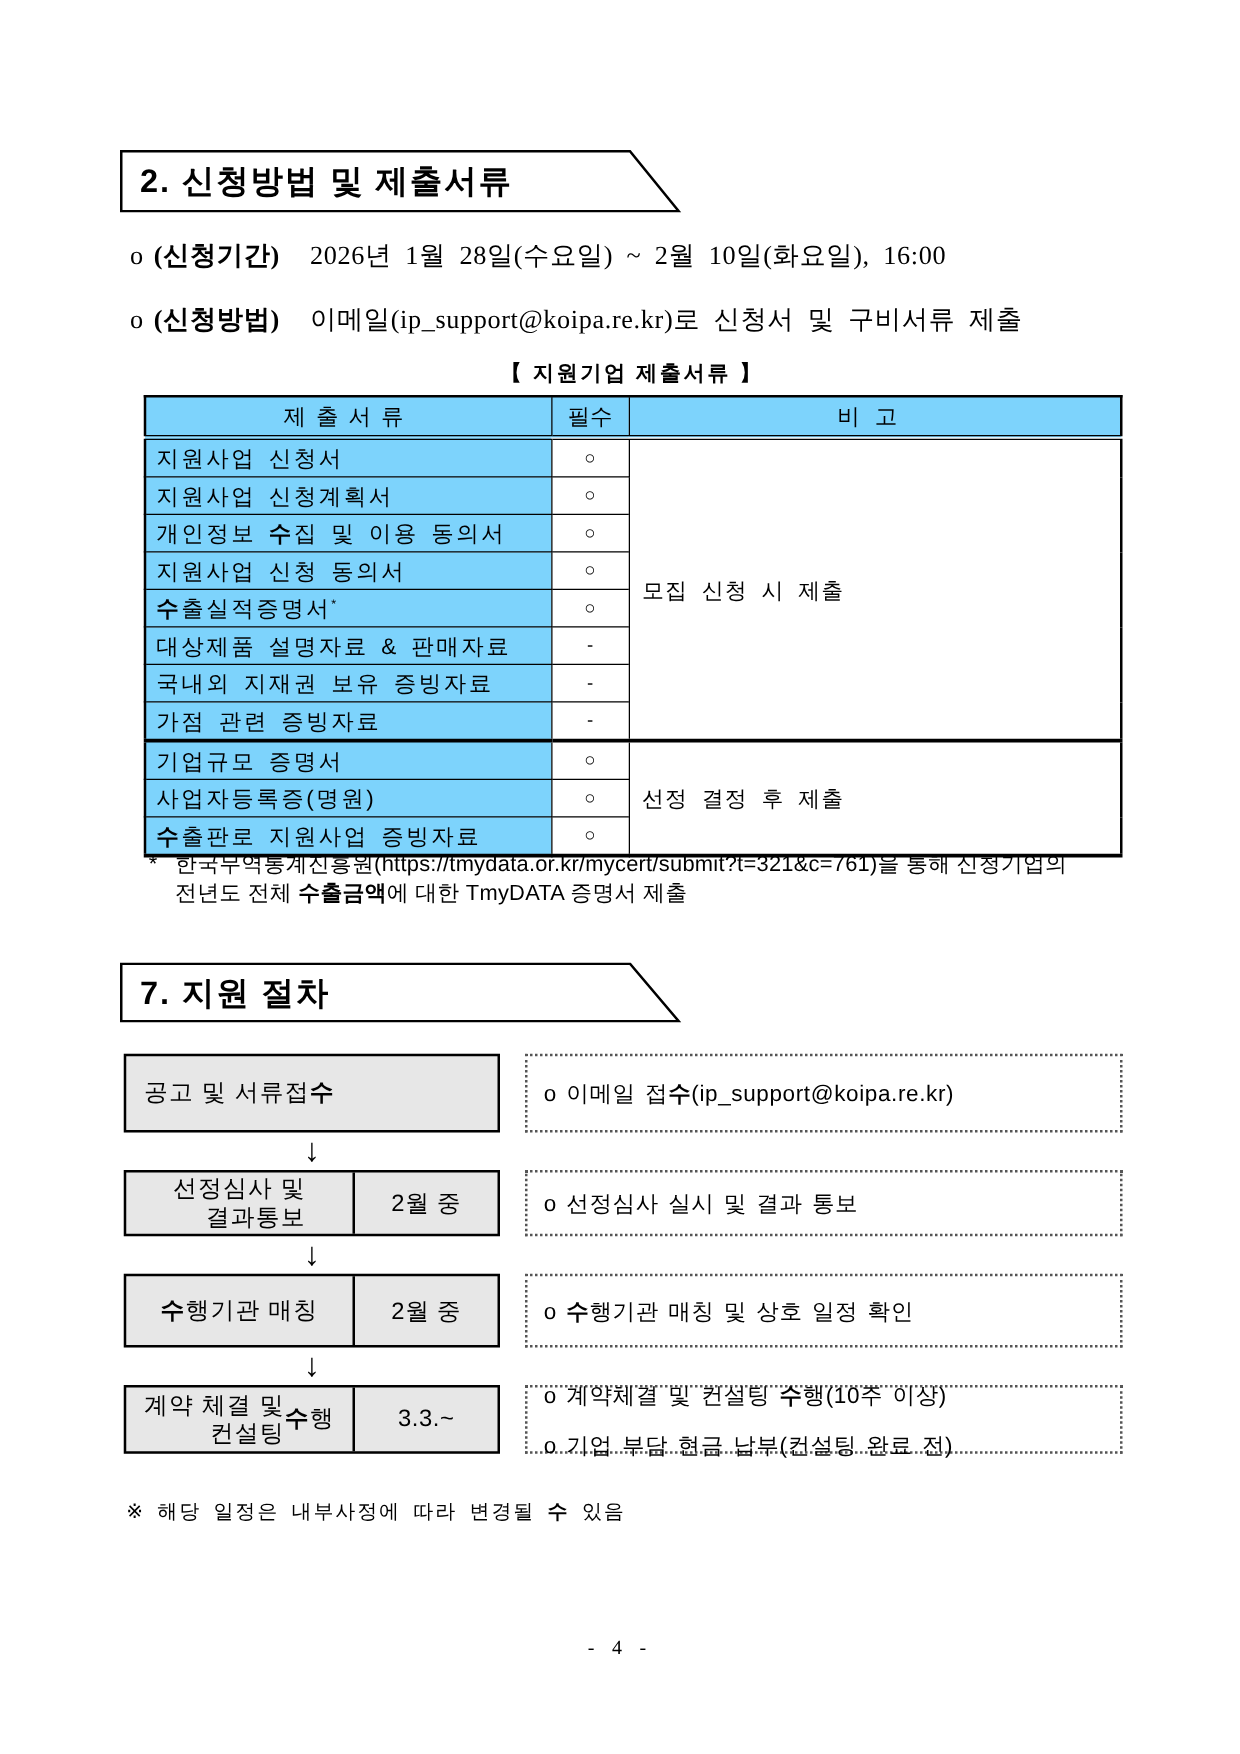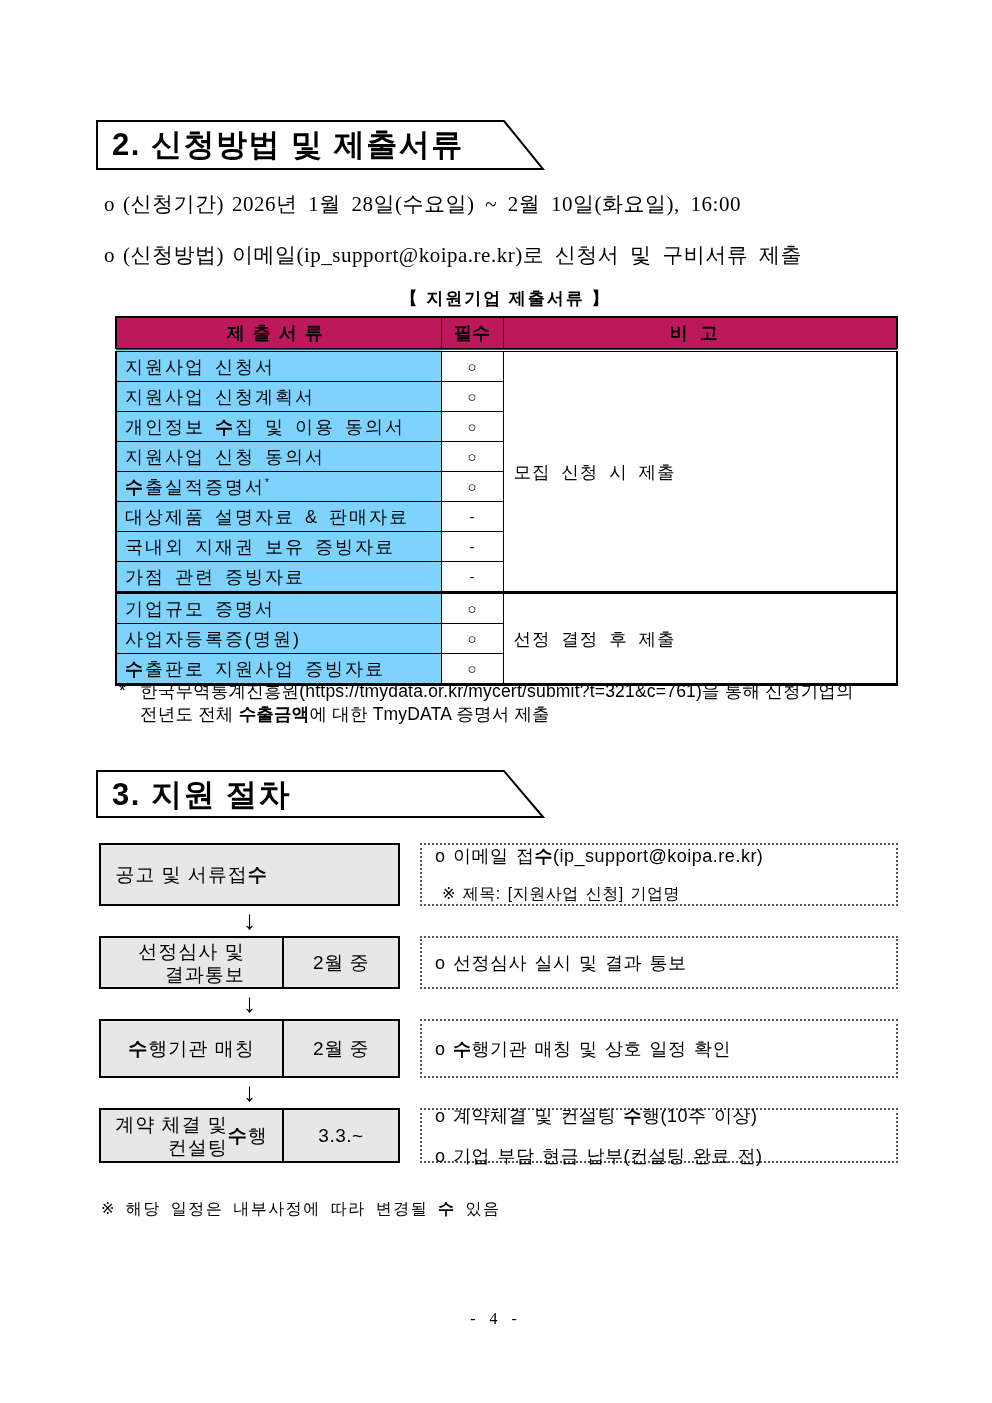--- a/index.html
+++ b/index.html
@@ -8,49 +8,49 @@
     font-family:"Liberation Sans","DejaVu Sans",sans-serif;
   }
   b{font-weight:700;}
   sup{font-size:10px;vertical-align:super;line-height:0;}
 
   
   .banner{position:absolute;width:449px;height:50px;}
   .banner svg{position:absolute;left:0;top:0;}
   .banner-text{
     position:absolute;left:16px;top:50%;transform:translateY(-50%);
-    font-weight:800;font-size:31px;letter-spacing:1.5px;white-space:nowrap;
+    font-weight:800;font-size:26px;letter-spacing:1.5px;white-space:nowrap;
   }
   #banner-2{left:96px;top:120px;}
   #banner-3{left:96px;top:770px;}
 
   
   .bullet-line{
     position:absolute;left:104px;white-space:nowrap;
     font-family:"Liberation Serif","DejaVu Serif",serif;
     font-size:21px;letter-spacing:0.5px;word-spacing:5px;
   }
   #bullet-1{top:190px;}
   #bullet-2{top:241px;}
   .b-prefix{margin-right:8px;}
-  .b-label{font-weight:400;margin-right:8px;}
+  .b-label{font-weight:700;margin-right:24px;}
 
   
   .table-caption{
     position:absolute;left:115px;top:287px;width:781px;text-align:center;
     font-weight:700;font-size:17px;letter-spacing:2px;
   }
   table.doc-table{
     position:absolute;left:115px;top:316px;width:781px;
     border-collapse:collapse;table-layout:fixed;
     border:2px solid #000;border-bottom:3px solid #000;
   }
   .doc-table th{
-    background:#be185d;border:1px solid #000;border-bottom:4px double #000;
-    height:30px;font-size:18px;font-weight:700;padding:0;
+    background:#7dd3fc;border:1px solid #000;border-bottom:4px double #000;
+    height:30px;font-size:18px;font-weight:400;padding:0;
   }
   .doc-table th.th-doc{letter-spacing:8px;}
   .doc-table th.th-note{letter-spacing:12px;}
   .doc-table td{
     border:1px solid #000;height:29px;font-size:18px;vertical-align:middle;padding:0;
   }
   .doc-table td.doc-cell{background:#7dd3fc;padding-left:8px;letter-spacing:2px;word-spacing:3px;}
   .doc-table td.req-cell{text-align:center;font-size:15px;}
   .doc-table td.note-cell{padding-left:10px;font-size:17.5px;letter-spacing:1px;word-spacing:5px;background:#fff;}
   .doc-table tr.group-start td{border-top:3px solid #000;}
@@ -190,31 +190,30 @@
 
 <div class="table-footnote">
   <div><span class="fn-marker">*</span><span>한국무역통계진흥원(https://tmydata.or.kr/mycert/submit?t=321&amp;c=761)을 통해 신청기업의</span></div>
   <div class="fn-indent"><span>전년도 전체 <b>수출금액</b>에 대한 TmyDATA 증명서 제출</span></div>
 </div>
 
 <div class="banner" id="banner-3">
   <svg width="449" height="48" viewBox="0 0 449 48">
     <polygon points="1,1 408,1 447,47 1,47" fill="#ffffff" stroke="#000000" stroke-width="2"></polygon>
   </svg>
-  <span class="banner-text">3. 지원 절차</span>
+  <span class="banner-text">7. 지원 절차</span>
 </div>
 
 <div class="flow">
     <div class="flow-row row1">
       <div class="stage-box">
         <div class="stage-cell">공고 및 서류접<b>수</b></div>
       </div>
       <div class="note-box">
         <div class="note-line">o 이메일 접<b>수</b>(ip_support@koipa.re.kr)</div>
-        <div class="note-line sub">※ 제목: [지원사업 신청] 기업명</div>
       </div>
     </div>
     <div class="flow-arrow">↓</div>
     <div class="flow-row row2">
       <div class="stage-box">
         <div class="stage-cell">선정심사 및<br>결과통보</div>
         <div class="period-cell">2월 중</div>
       </div>
       <div class="note-box">
         <div class="note-line">o 선정심사 실시 및 결과 통보</div>

